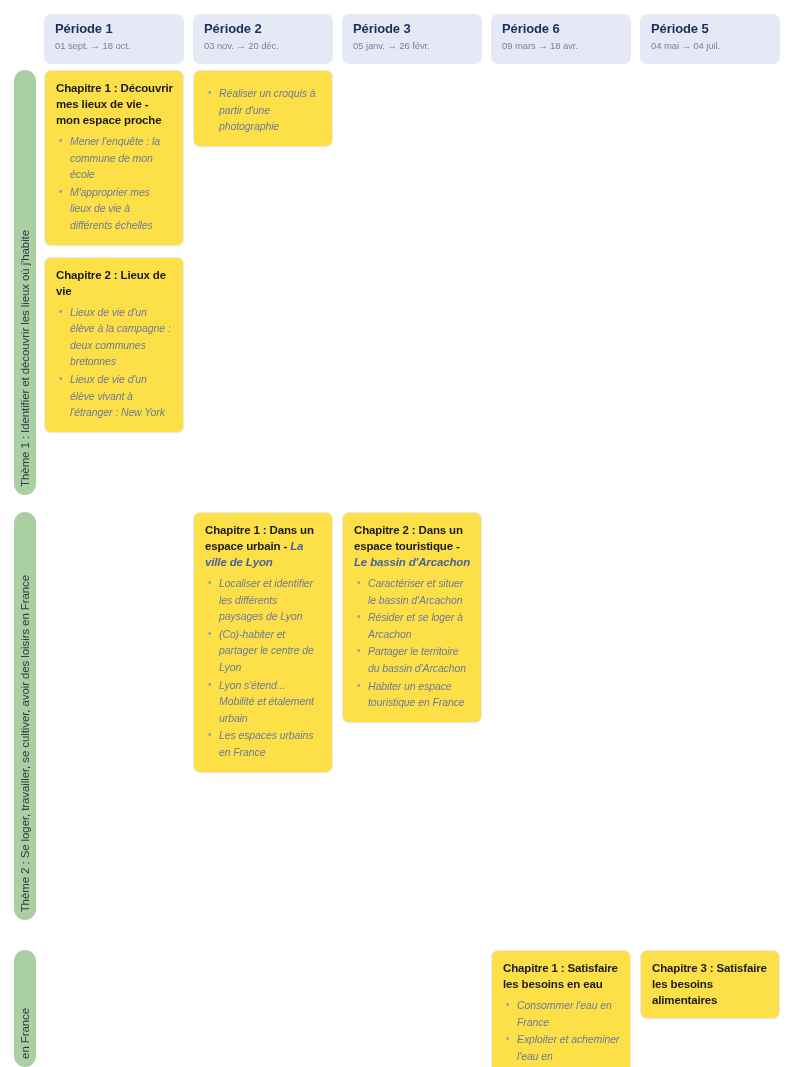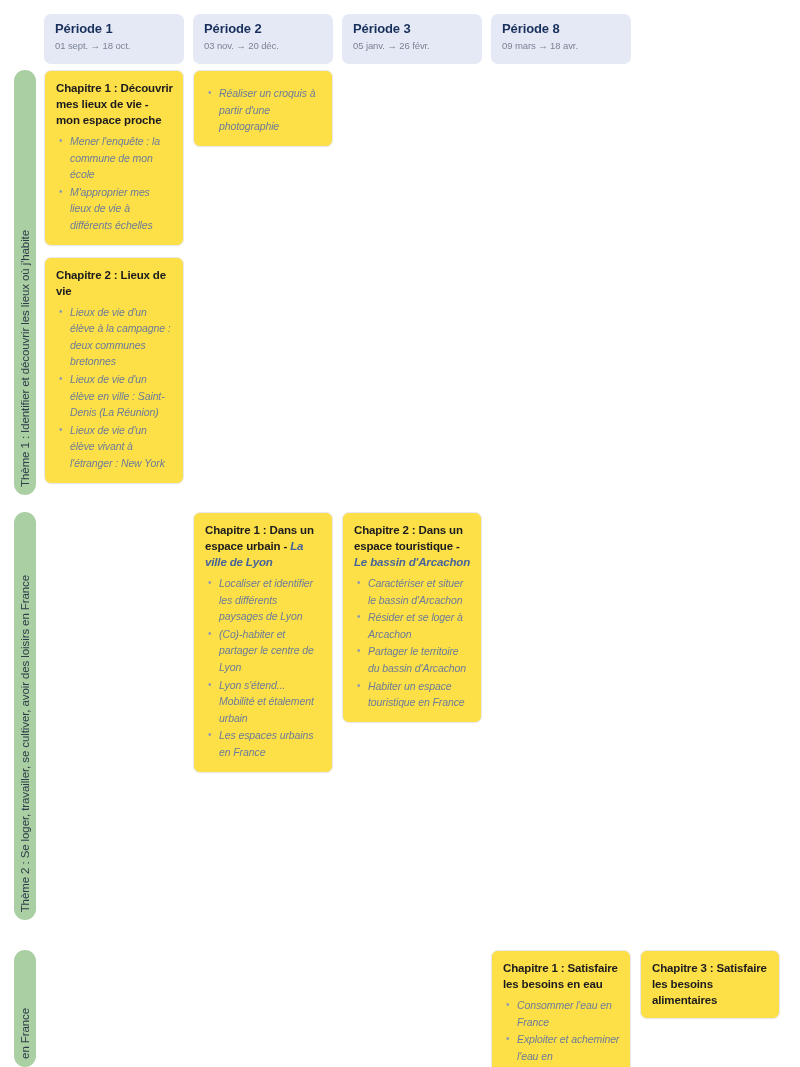--- a/index.html
+++ b/index.html
@@ -146,22 +146,26 @@
       </div>
       <div class="period-card">
         <div class="period-title">Période 2</div>
         <div class="period-dates">03 nov. → 20 déc.</div>
       </div>
       <div class="period-card">
         <div class="period-title">Période 3</div>
         <div class="period-dates">05 janv. → 26 févr.</div>
       </div>
       <div class="period-card">
-        <div class="period-title">Période 8</div>
+        <div class="period-title">Période 6</div>
         <div class="period-dates">09 mars → 18 avr.</div>
+      </div>
+      <div class="period-card">
+        <div class="period-title">Période 5</div>
+        <div class="period-dates">04 mai → 04 juil.</div>
       </div>
     </div>
 
   <div id="theme-container">
       <div class="theme-band" style="top: 70px;">
         <div class="theme-bar" style="height: 425px;">
           <span class="theme-bar-label">Thème 1 : Identifier et découvrir les lieux où j'habite</span>
         </div>
         <div class="cols">
           <div class="col">
@@ -169,21 +173,20 @@
               <div class="chapter-title"><span>Chapitre 1 : Découvrir mes lieux de vie - mon espace proche</span></div>
               <ul class="obj-list">
                 <li class="obj-item">Mener l'enquête : la commune de mon école</li>
                 <li class="obj-item">M'approprier mes lieux de vie à différents échelles</li>
               </ul>
             </div>
             <div class="chapter-card">
               <div class="chapter-title"><span>Chapitre 2 : Lieux de vie</span></div>
               <ul class="obj-list">
                 <li class="obj-item">Lieux de vie d'un élève à la campagne : deux communes bretonnes</li>
-                <li class="obj-item">Lieux de vie d'un élève en ville : Saint-Denis (La Réunion)</li>
                 <li class="obj-item">Lieux de vie d'un élève vivant à l'étranger : New York</li>
               </ul>
             </div>
           </div>
           <div class="col">
             <div class="chapter-card">
               <ul class="obj-list">
                 <li class="obj-item">Réaliser un croquis à partir d'une photographie</li>
               </ul>
             </div>

